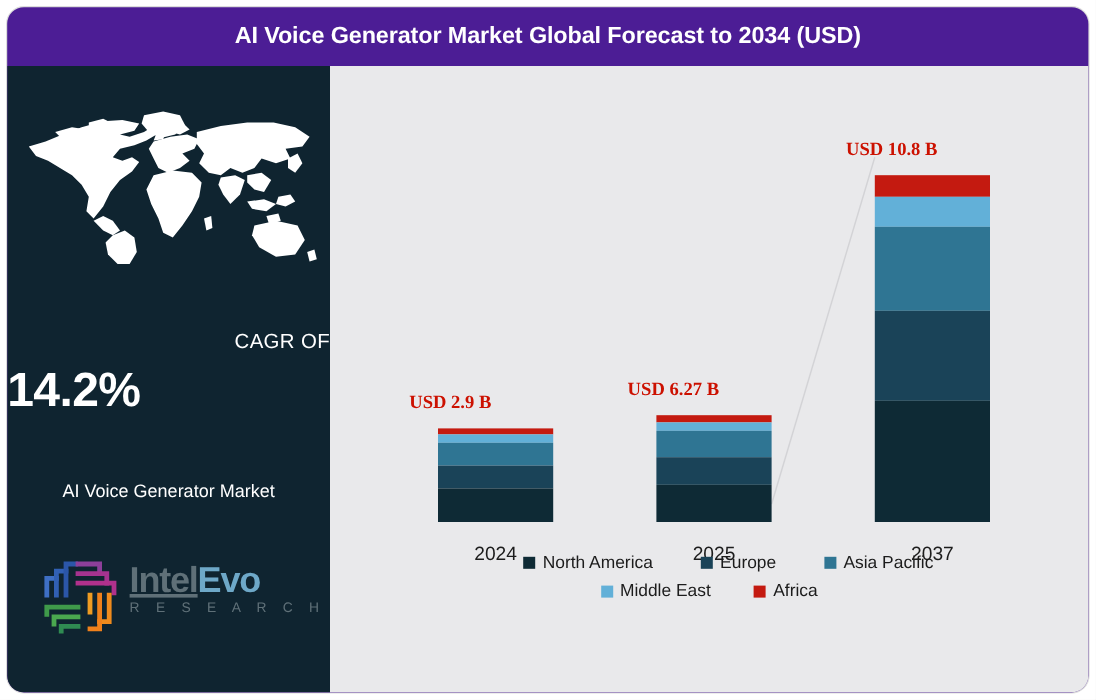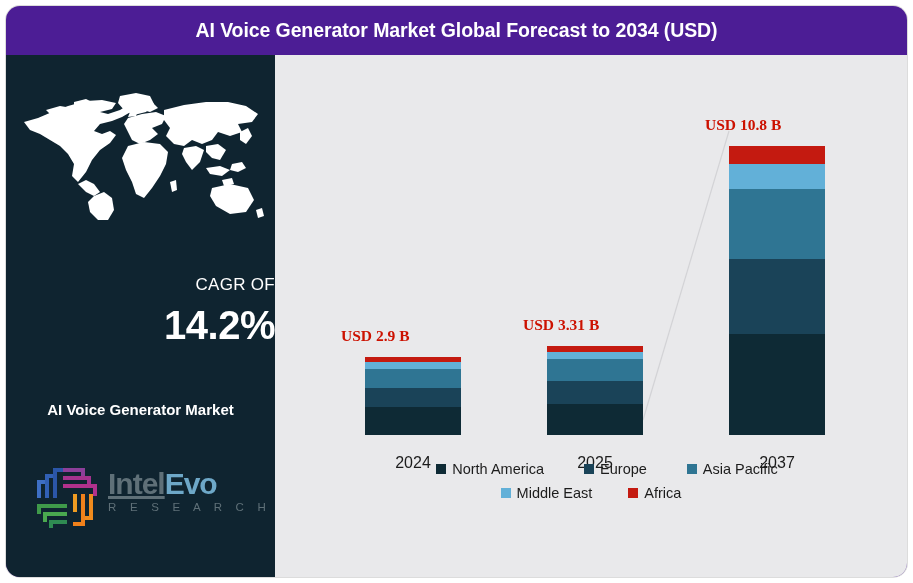--- a/index.html
+++ b/index.html
@@ -73,35 +73,35 @@
     color: #ffffff;
     font-size: 17px;
     font-weight: 500;
     letter-spacing: 0.3px;
   }
   .cagr-value {
     position: absolute;
     top: 248px;
     left: 0;
     width: 269px;
-    text-align: right;
+    text-align: left;
     color: #ffffff;
     font-size: 40px;
     font-weight: bold;
     letter-spacing: -0.5px;
   }
   .market-name {
     position: absolute;
     top: 346px;
     left: 0;
     width: 269px;
     text-align: center;
     color: #ffffff;
     font-size: 15px;
-    font-weight: bold;
+    font-weight: normal;
   }
 
   
   .logo {
     position: absolute;
     left: 16px;
     top: 398px;
     width: 246px;
     height: 86px;
   }
@@ -336,21 +336,21 @@
           <div class="bar-year">2024</div>
         </div>
         <div class="bar-group" style="left: 272px; height: 365px;">
           <div class="bar-stack" style="height: 88.5731px;">
             <div class="seg" style="height: 5.08426px; background: rgb(196, 26, 16);"></div>
             <div class="seg" style="height: 7.76019px; background: rgb(98, 176, 216);"></div>
             <div class="seg" style="height: 21.4074px; background: rgb(47, 117, 147);"></div>
             <div class="seg" style="height: 23.013px; background: rgb(26, 67, 88);"></div>
             <div class="seg" style="height: 31.3083px; background: rgb(14, 42, 53);"></div>
           </div>
-          <div class="bar-value" style="top: 246.427px;">USD 3.31 B</div>
+          <div class="bar-value" style="top: 246.427px;">USD 6.27 B</div>
           <div class="bar-year">2025</div>
         </div>
         <div class="bar-group" style="left: 454px; height: 365px;">
           <div class="bar-stack" style="height: 289px;">
             <div class="seg" style="height: 17.9287px; background: rgb(196, 26, 16);"></div>
             <div class="seg" style="height: 25.1537px; background: rgb(98, 176, 216);"></div>
             <div class="seg" style="height: 70.1093px; background: rgb(47, 117, 147);"></div>
             <div class="seg" style="height: 74.3907px; background: rgb(26, 67, 88);"></div>
             <div class="seg" style="height: 101.418px; background: rgb(14, 42, 53);"></div>
           </div>

